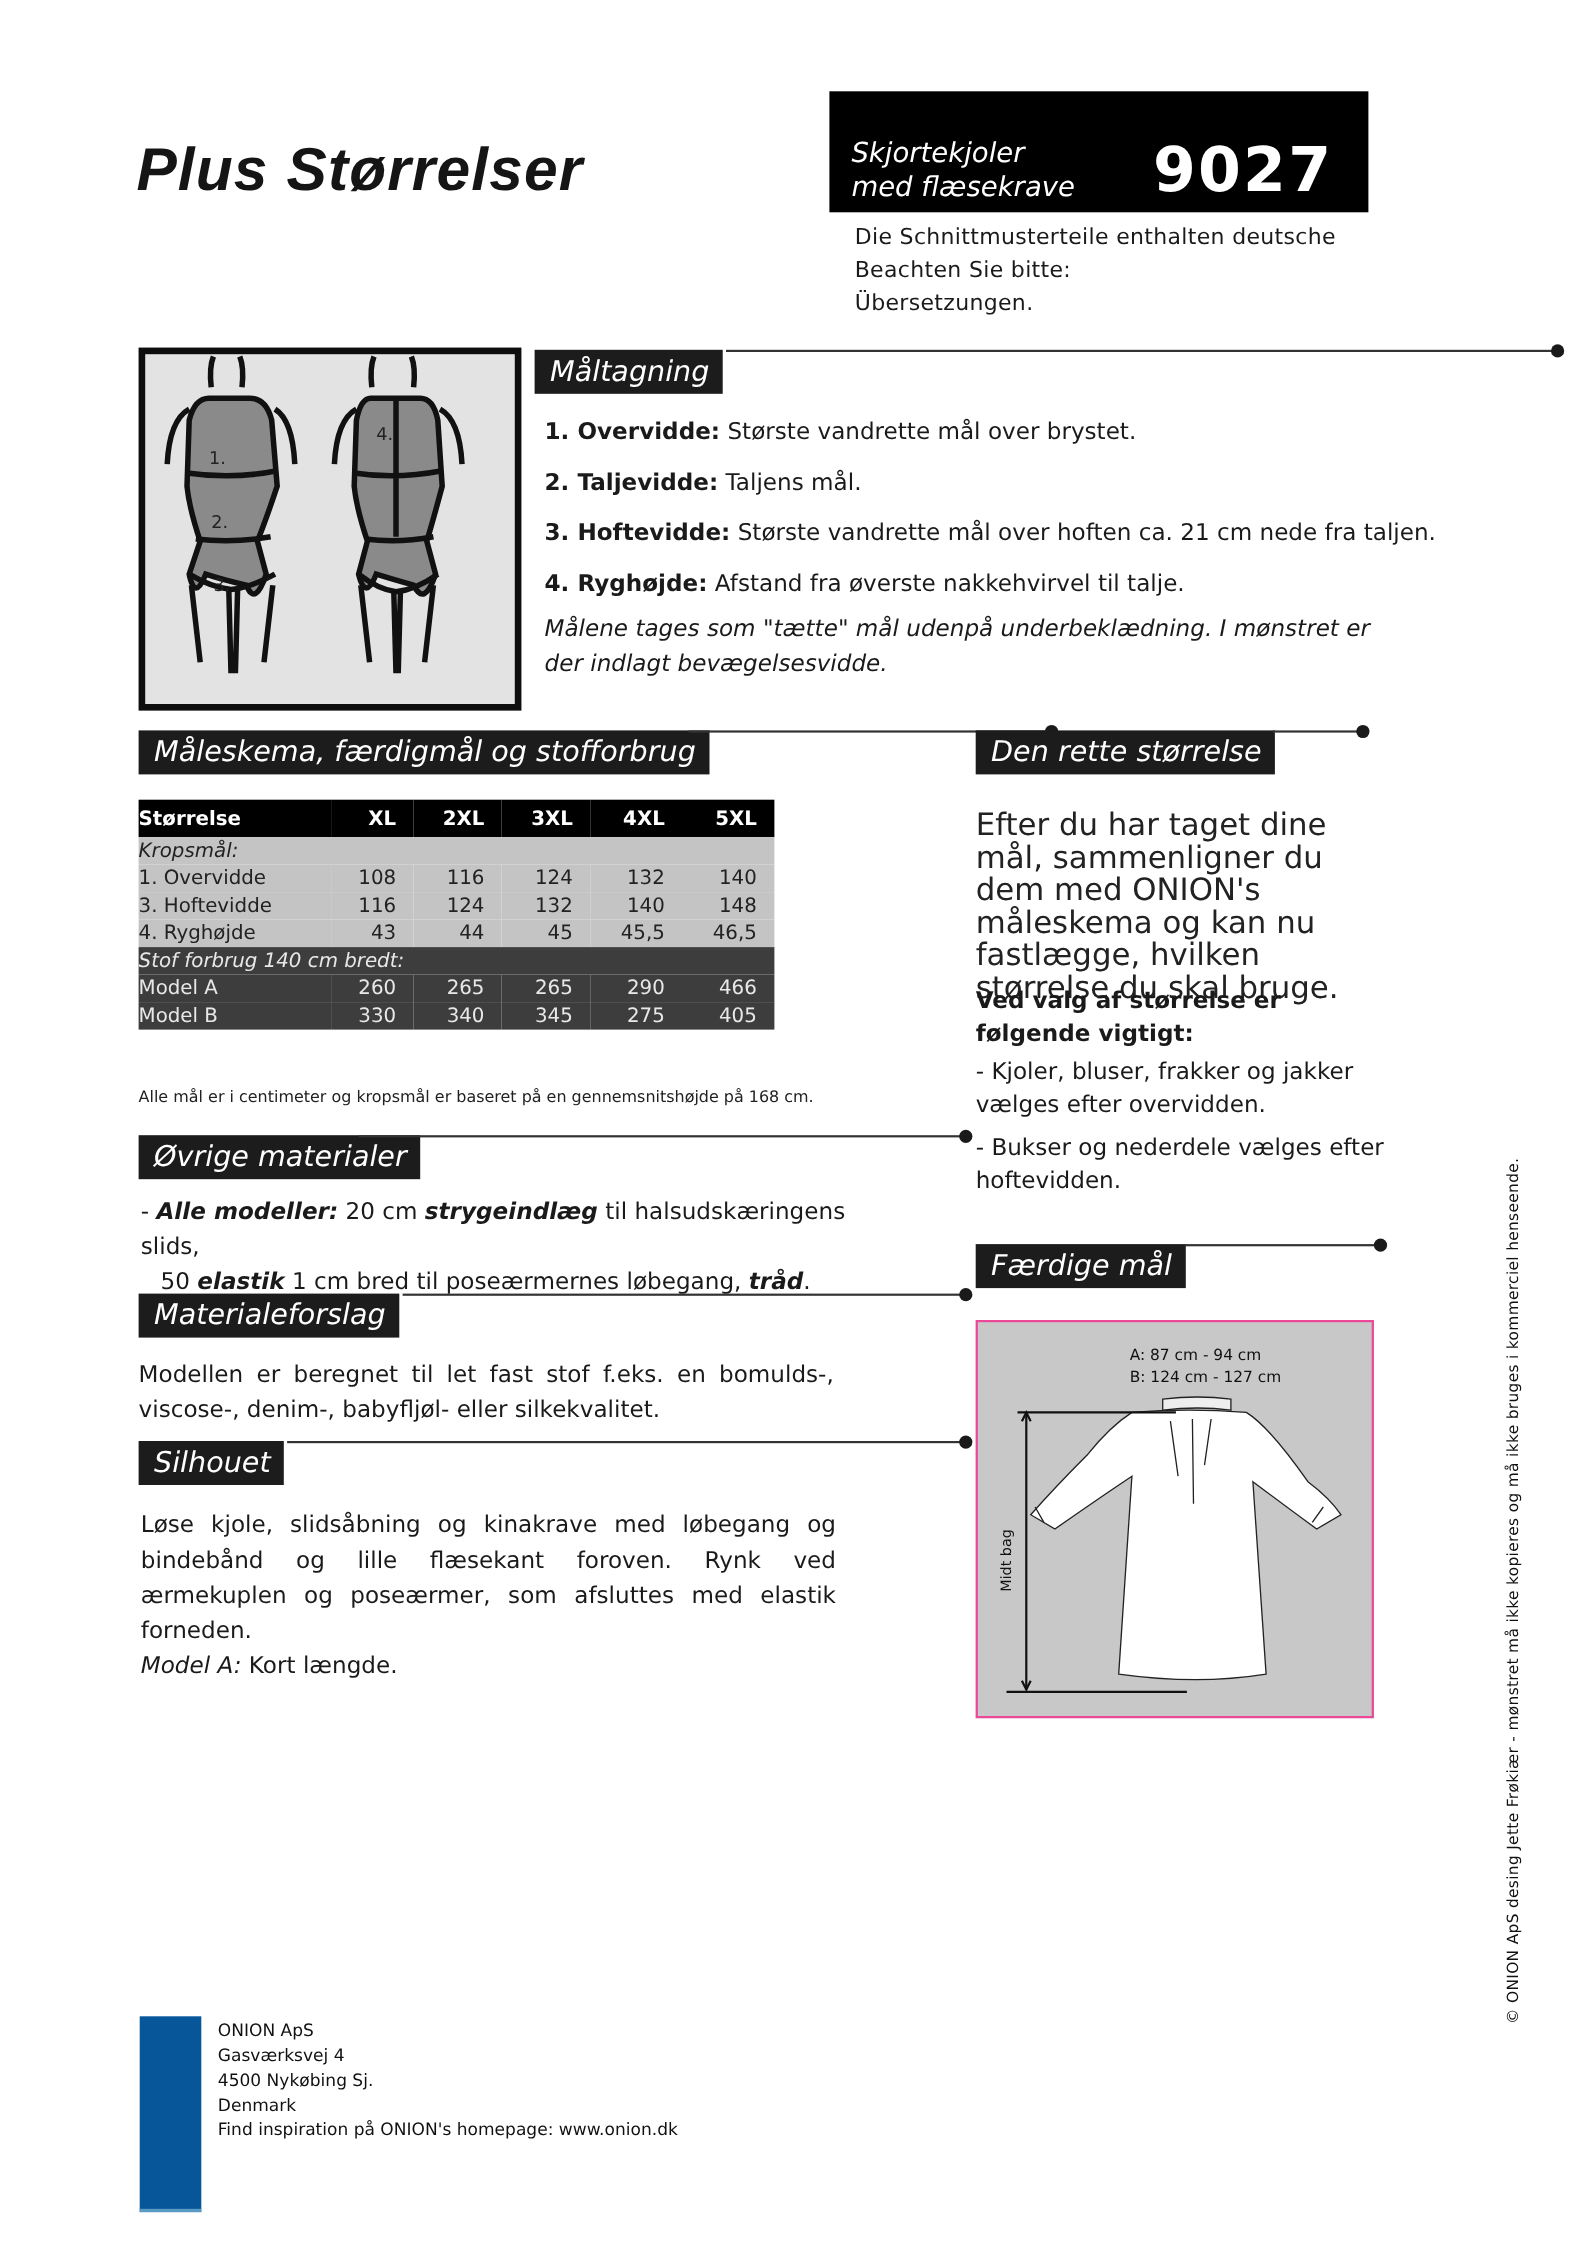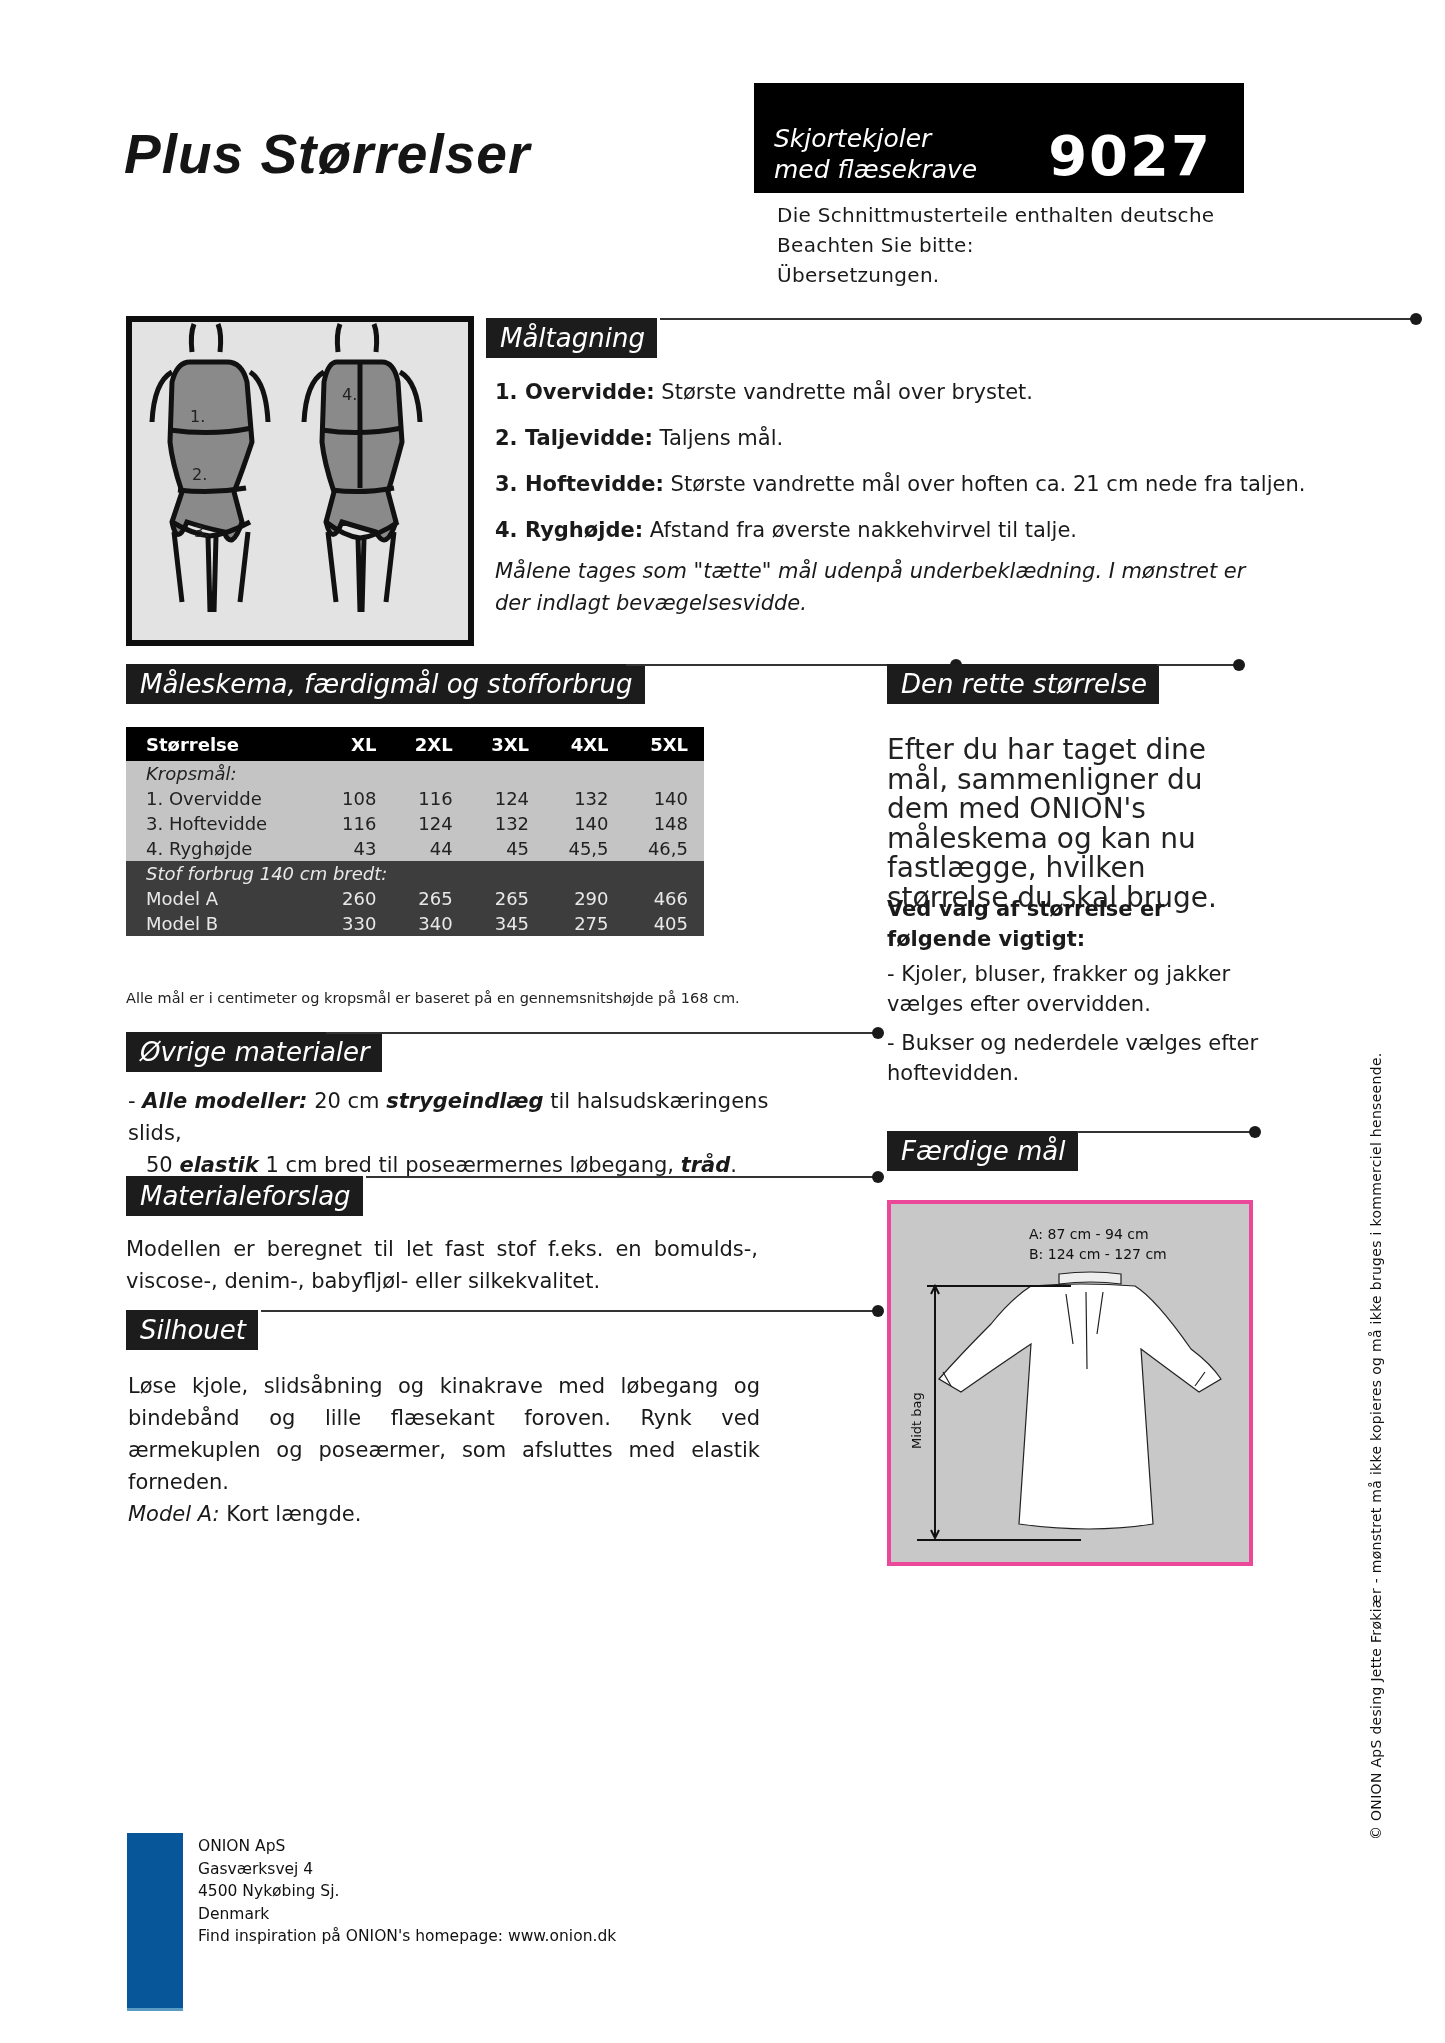--- a/index.html
+++ b/index.html
@@ -28,35 +28,35 @@
   .meas-list .row { height:46px; line-height:34px; white-space:nowrap; }
   .meas-list b { font-weight:bold; }
   .meas-note { left:495px; top:555px; width:770px; font-size:21px; font-style:italic; line-height:32px; }
 
   table.sizes { position:absolute; left:126px; top:727px; width:578px; border-collapse:collapse; font-size:18px; }
   table.sizes td { padding:0; height:25px; }
   table.sizes .hdr td { background:#000; color:#fff; font-weight:bold; height:34px; font-size:18px; }
   table.sizes .light td { background:#c4c4c4; color:#222; }
   table.sizes .dark td { background:#3d3d3d; color:#e8e8e8; }
   table.sizes td.n { text-align:right; padding-right:16px; }
-  table.sizes td.first { padding-left:20px; width:175px; }
+  table.sizes td.first { width:175px; }
   table.sizes .sub td { font-style:italic; }
 
   .table-note { left:126px; top:990px; font-size:14.5px; color:#222; }
 
   .mat-text { left:128px; top:1085px; width:650px; font-size:21px; line-height:32px; }
   .mat-text .indent { padding-left:18px; }
   .sug-text { left:126px; top:1233px; width:632px; font-size:21px; line-height:32px; text-align:justify; }
   .sil-text { left:128px; top:1370px; width:632px; font-size:21px; line-height:32px; text-align:justify; }
 
   .right-text { left:887px; top:735px; width:380px; font-size:28px; line-height:29.5px; color:#222; }
   .right-bold { left:887px; top:895px; width:380px; font-size:21px; line-height:29.5px; font-weight:bold; }
   .right-list { left:887px; top:960px; width:380px; font-size:21px; line-height:29.5px; }
 
-  .dress-figure { left:887px; top:1200px; width:358px; height:358px; border:4px solid #ec4899; background:#c8c8c8;text-decoration:underline; }
+  .dress-figure { left:887px; top:1200px; width:358px; height:358px; border:2px solid #ec4899; background:#c8c8c8;text-decoration:underline; }
   .dress-label { font-size:14px; color:#111; }
 
   .footer-bar { left:127px; top:1833px; width:56px; height:175px; background:#07569a; border-bottom:3px solid #5a9bc4; }
   .footer-text { left:198px; top:1835px; font-size:15.5px; line-height:22.5px; color:#111; }
 
   .vertical { left:1368px; top:1840px; transform-origin:0 0; transform:rotate(-90deg);
               font-size:14px; white-space:nowrap; color:#111; letter-spacing:.3px; }
 </style>
 </head>
 <body>

